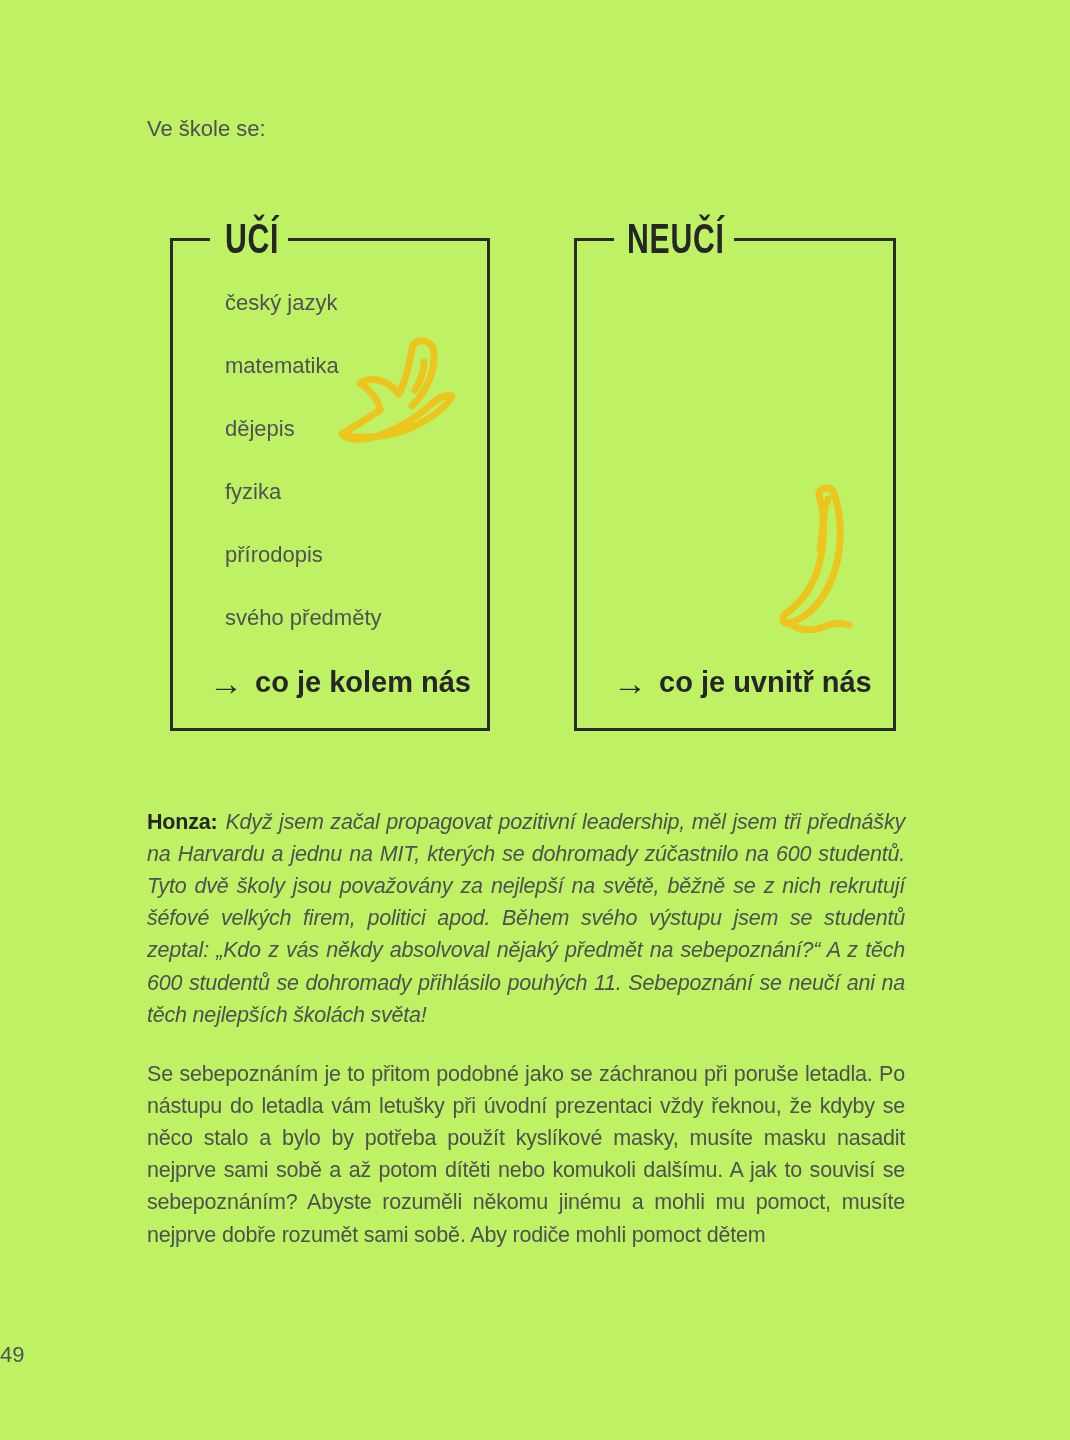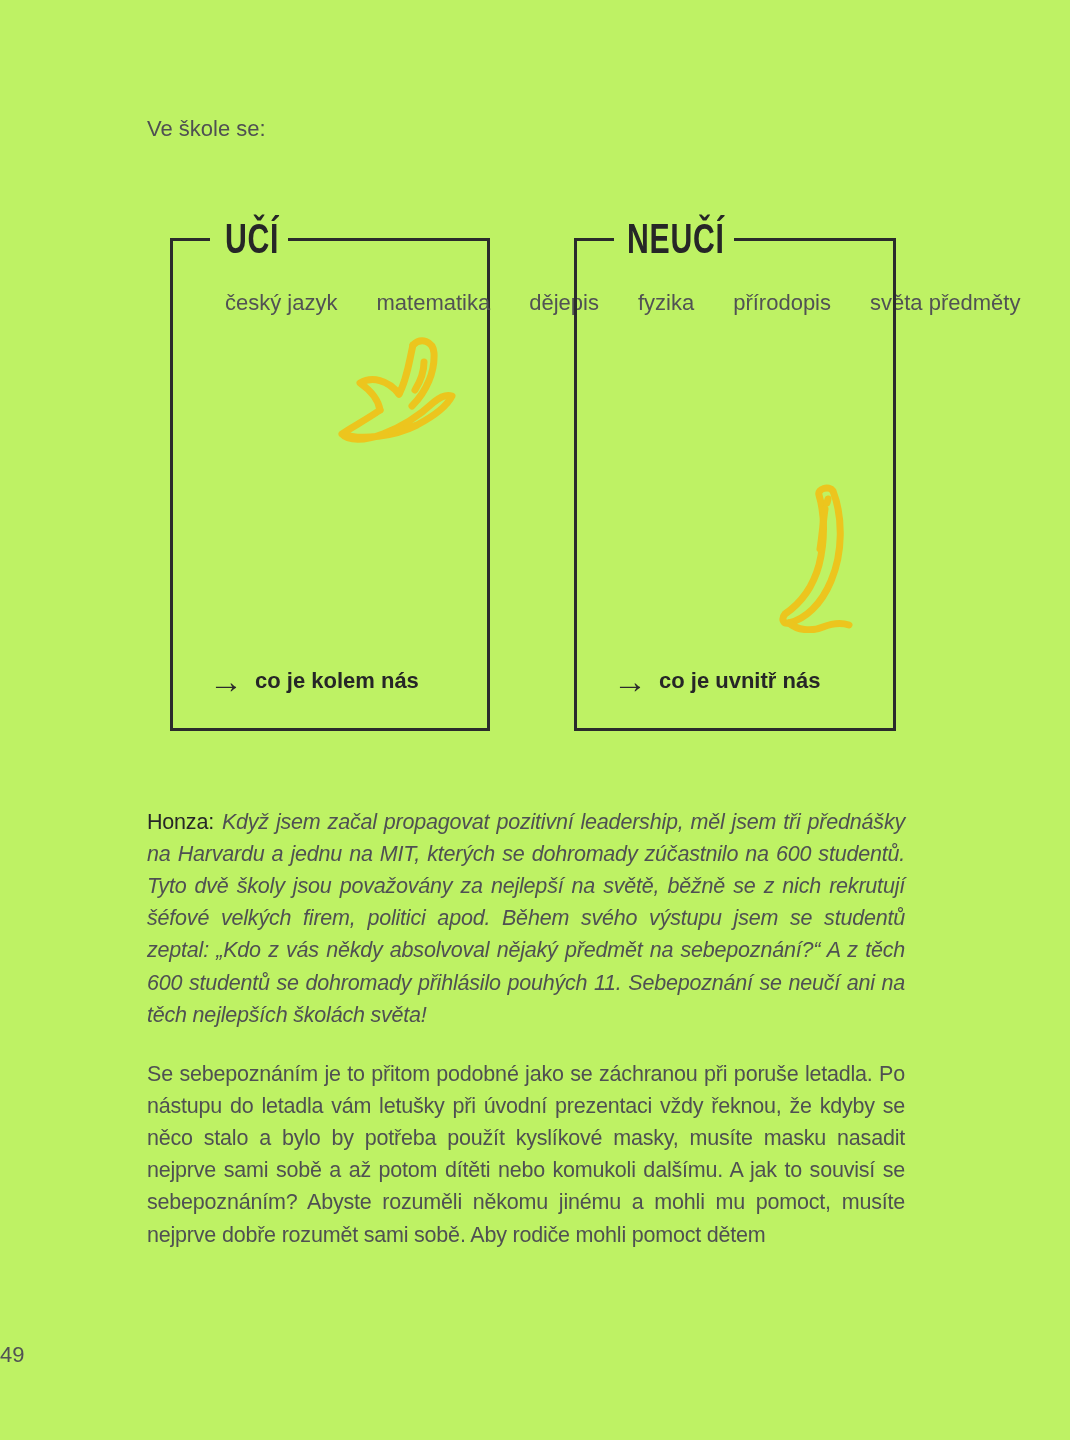--- a/index.html
+++ b/index.html
@@ -32,47 +32,47 @@
     position:absolute;top:1px;
     transform:translateY(-50%) scaleX(0.72);
     transform-origin:left center;
     font-size:42px;font-weight:700;color:#262627;
     letter-spacing:1px;white-space:nowrap;
   }
   .kbox.left  .kbox-title{left:52px;}
   .kbox.right .kbox-title{left:50px;}
   .klist{
     position:absolute;left:52px;top:53px;right:10px;
-    display:flex;flex-direction:row;gap:39px;
+    display:flex;flex-direction:column;gap:39px;
   }
   .klist .item{
     font-size:22px;line-height:24px;color:#515254;white-space:nowrap;
   }
   .conclusion{
     position:absolute;left:36px;top:428px;
     display:flex;align-items:center;
   }
   .conclusion .arrow{
     font-size:34px;line-height:30px;font-weight:400;color:#2b2b2c;
   }
   .conclusion .ctext{
-    margin-left:12px;font-size:22px;font-weight:700;color:#262627;white-space:nowrap;
+    margin-left:12px;font-size:29px;font-weight:700;color:#262627;white-space:nowrap;
   }
   
   .banana{position:absolute;}
   .banana.peeled{left:333px;top:335px;}
   .banana.whole{left:773px;top:483px;}
   
   .para{
     position:absolute;left:147px;width:758px;
     font-size:21.5px;line-height:32.2px;letter-spacing:-0.2px;
     text-align:justify;color:#4f5052;
   }
   .para.honza{top:784px;font-style:italic;}
-  .honza-label{font-style:normal;font-weight:400;color:#262627;margin-right:8px;}
+  .honza-label{font-style:normal;font-weight:700;color:#262627;margin-right:8px;}
   .para.body{top:1036px;}
   .pageno{
     position:absolute;left:0;right:0;top:1342px;
     text-align:left;font-size:22px;color:#515254;
   }
 </style>
 </head>
 <body>
 
 <div class="page">
@@ -82,21 +82,21 @@
   <div class="kbox left">
     <div class="topseg seg-a"></div>
     <div class="topseg seg-b"></div>
     <div class="kbox-title">UČÍ</div>
     <div class="klist">
       <div class="item">český jazyk</div>
       <div class="item">matematika</div>
       <div class="item">dějepis</div>
       <div class="item">fyzika</div>
       <div class="item">přírodopis</div>
-      <div class="item">světa předměty</div>
+      <div class="item">svého předměty</div>
     </div>
     <div class="conclusion">
       <span class="arrow">→</span>
       <span class="ctext">co je kolem nás</span>
     </div>
   </div>
 
   <div class="kbox right">
     <div class="topseg seg-a"></div>
     <div class="topseg seg-b"></div>

